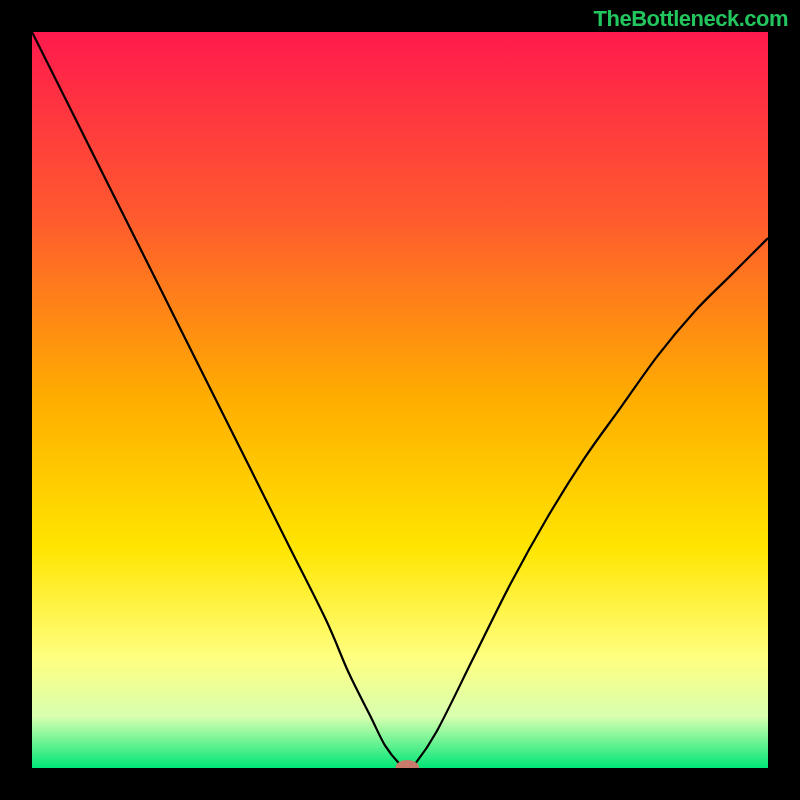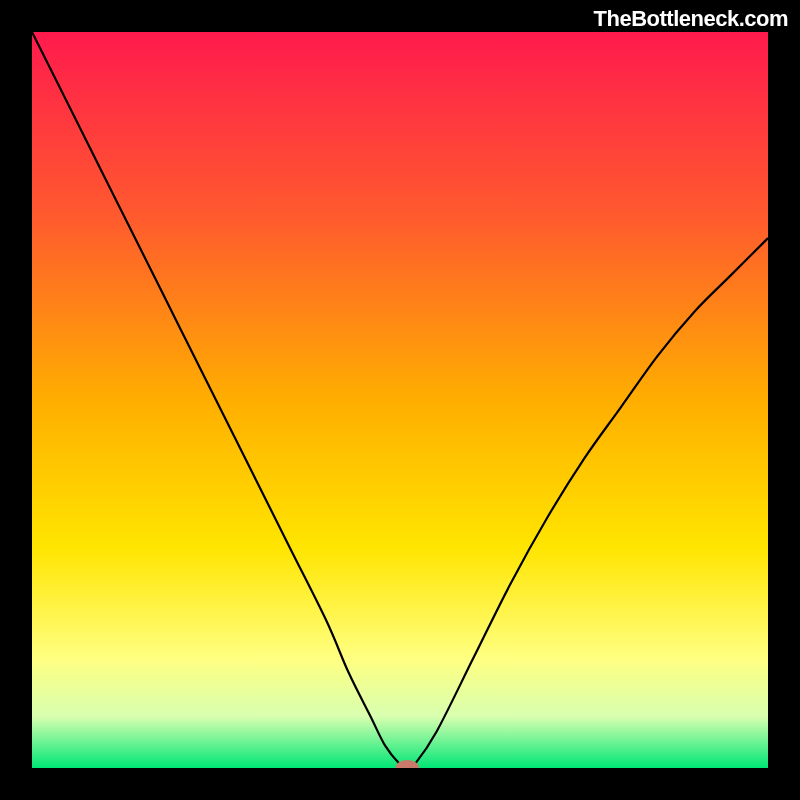--- a/index.html
+++ b/index.html
@@ -16,21 +16,21 @@
     height: 800px;
     background: #000;
   }
   .watermark {
     position: absolute;
     top: 6px;
     right: 12px;
     font-family: Arial, Helvetica, sans-serif;
     font-size: 22px;
     font-weight: bold;
-    color: #ffffff;
+    color: #22c55e;
     z-index: 10;
     letter-spacing: -0.5px;
   }
   .plot-area {
     position: absolute;
     left: 32px;
     top: 32px;
     width: 736px;
     height: 736px;
     overflow: hidden;

